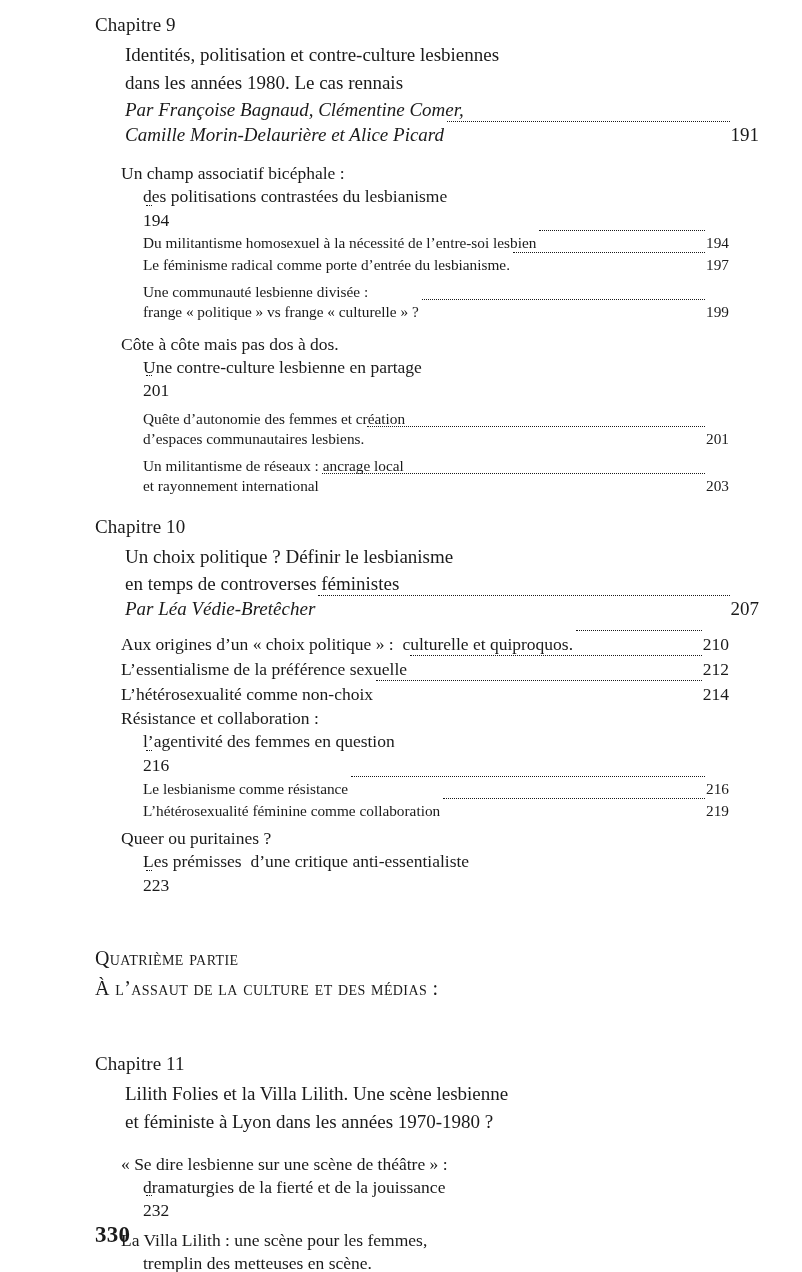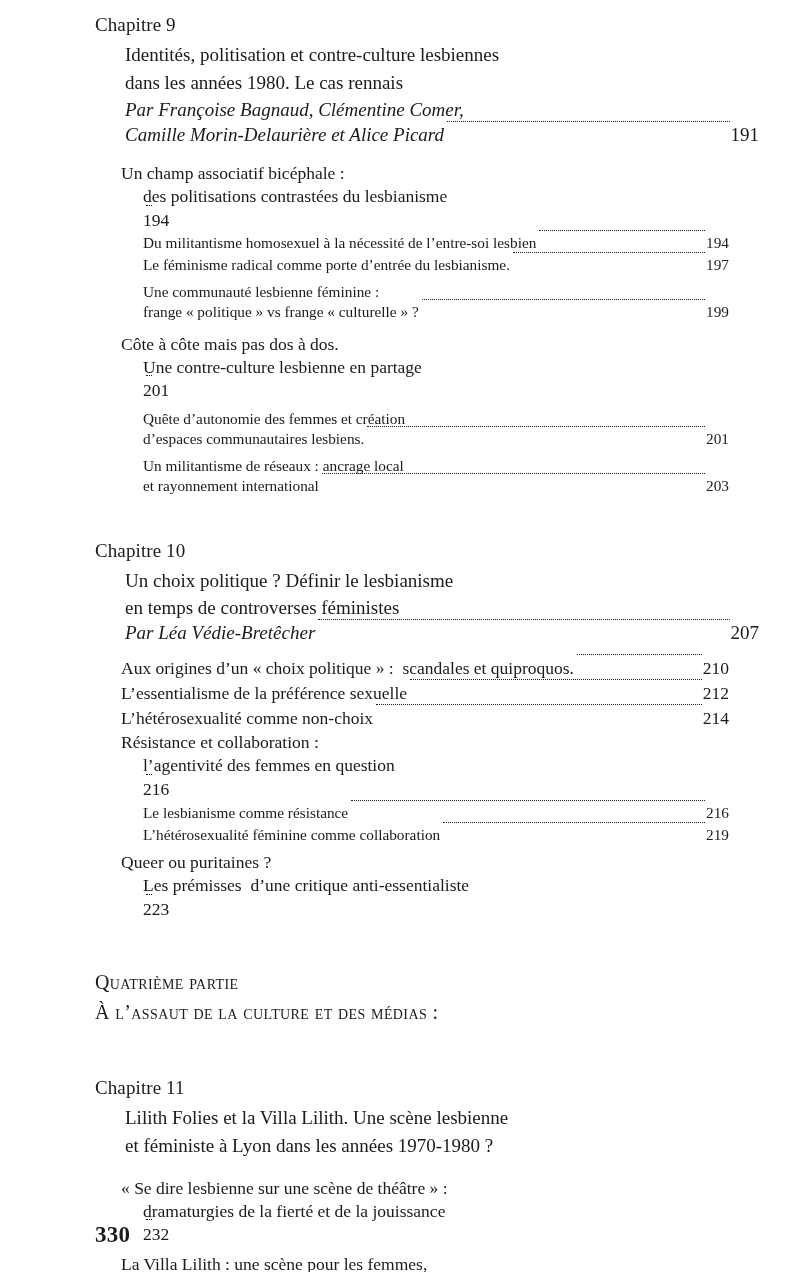--- a/index.html
+++ b/index.html
@@ -142,21 +142,21 @@
 
       <div class="entry tight lvl2">
         <div class="row">
           <span class="txt">Le féminisme radical comme porte d’entrée du lesbianisme.</span>
           <span class="leader"></span>
           <span class="pg">197</span>
         </div>
       </div>
 
       <div class="entry lvl2">
-        <div class="plain">Une communauté lesbienne féminine :</div>
+        <div class="plain">Une communauté lesbienne divisée :</div>
         <div class="row">
           <span class="txt">frange « politique » vs frange « culturelle » ?</span>
           <span class="leader"></span>
           <span class="pg">199</span>
         </div>
       </div>
 
       <div class="entry lvl1" style="margin-top:11px;">
         <div class="plain">Côte à côte mais pas dos à dos.</div>
         <div class="row cont">
@@ -179,34 +179,34 @@
         <div class="plain">Un militantisme de réseaux : ancrage local</div>
         <div class="row">
           <span class="txt">et rayonnement international</span>
           <span class="leader"></span>
           <span class="pg">203</span>
         </div>
       </div>
     </div>
   </div>
 
-  <div class="chapter" style="margin-top:44px;">
+  <div class="chapter" style="margin-top:20px;">
     <div class="chap-label">Chapitre 10</div>
     <div class="chap-title">Un choix politique ? Définir le lesbianisme</div>
     <div class="chap-title">en temps de controverses féministes</div>
     <div class="row chap-author-row">
       <span class="txt">Par Léa Védie-Bretêcher</span>
       <span class="leader"></span>
       <span class="pg">207</span>
     </div>
 
     <div style="margin-top:13px;">
       <div class="entry tight lvl1">
         <div class="row">
-          <span class="txt">Aux origines d’un « choix politique » :  scandales et quiproquos.</span>
+          <span class="txt">Aux origines d’un « choix politique » :  culturelle et quiproquos.</span>
           <span class="leader"></span>
           <span class="pg">210</span>
         </div>
       </div>
       <div class="entry tight lvl1">
         <div class="row">
           <span class="txt">L’essentialisme de la préférence sexuelle</span>
           <span class="leader"></span>
           <span class="pg">212</span>
         </div>

